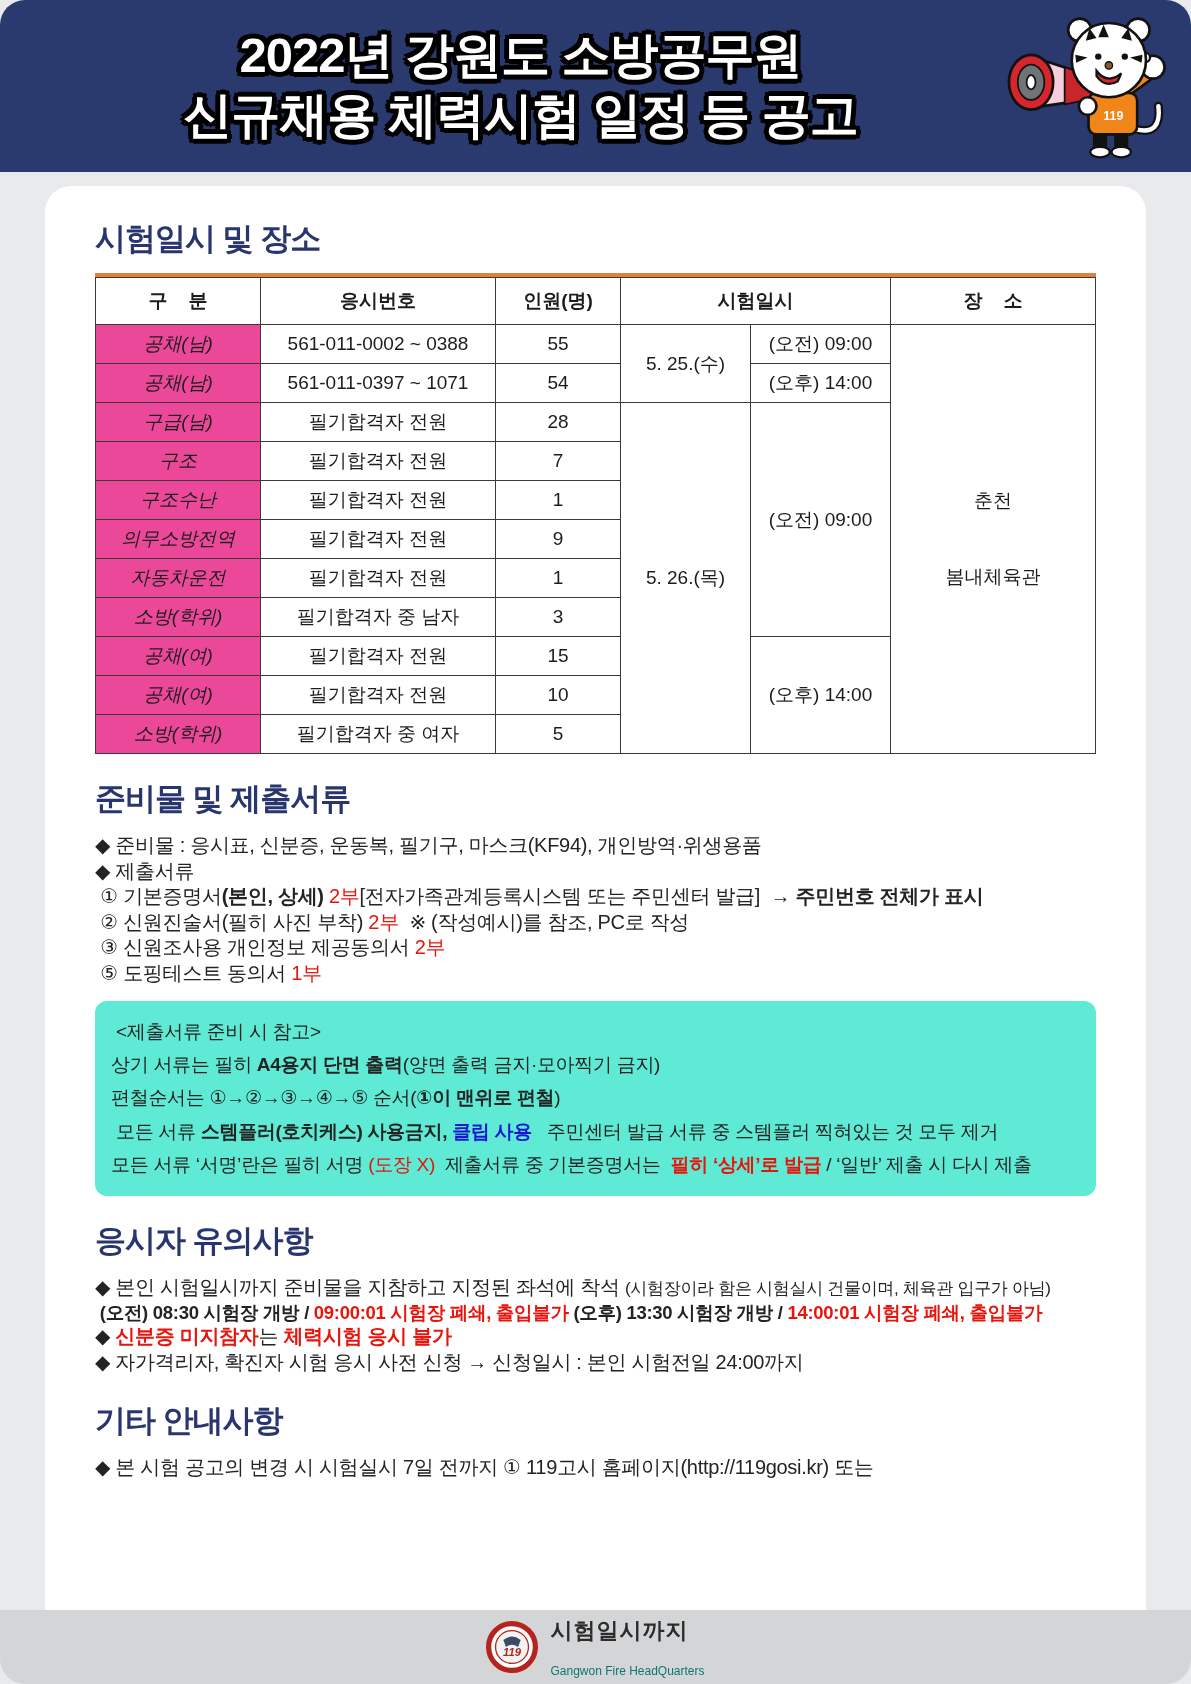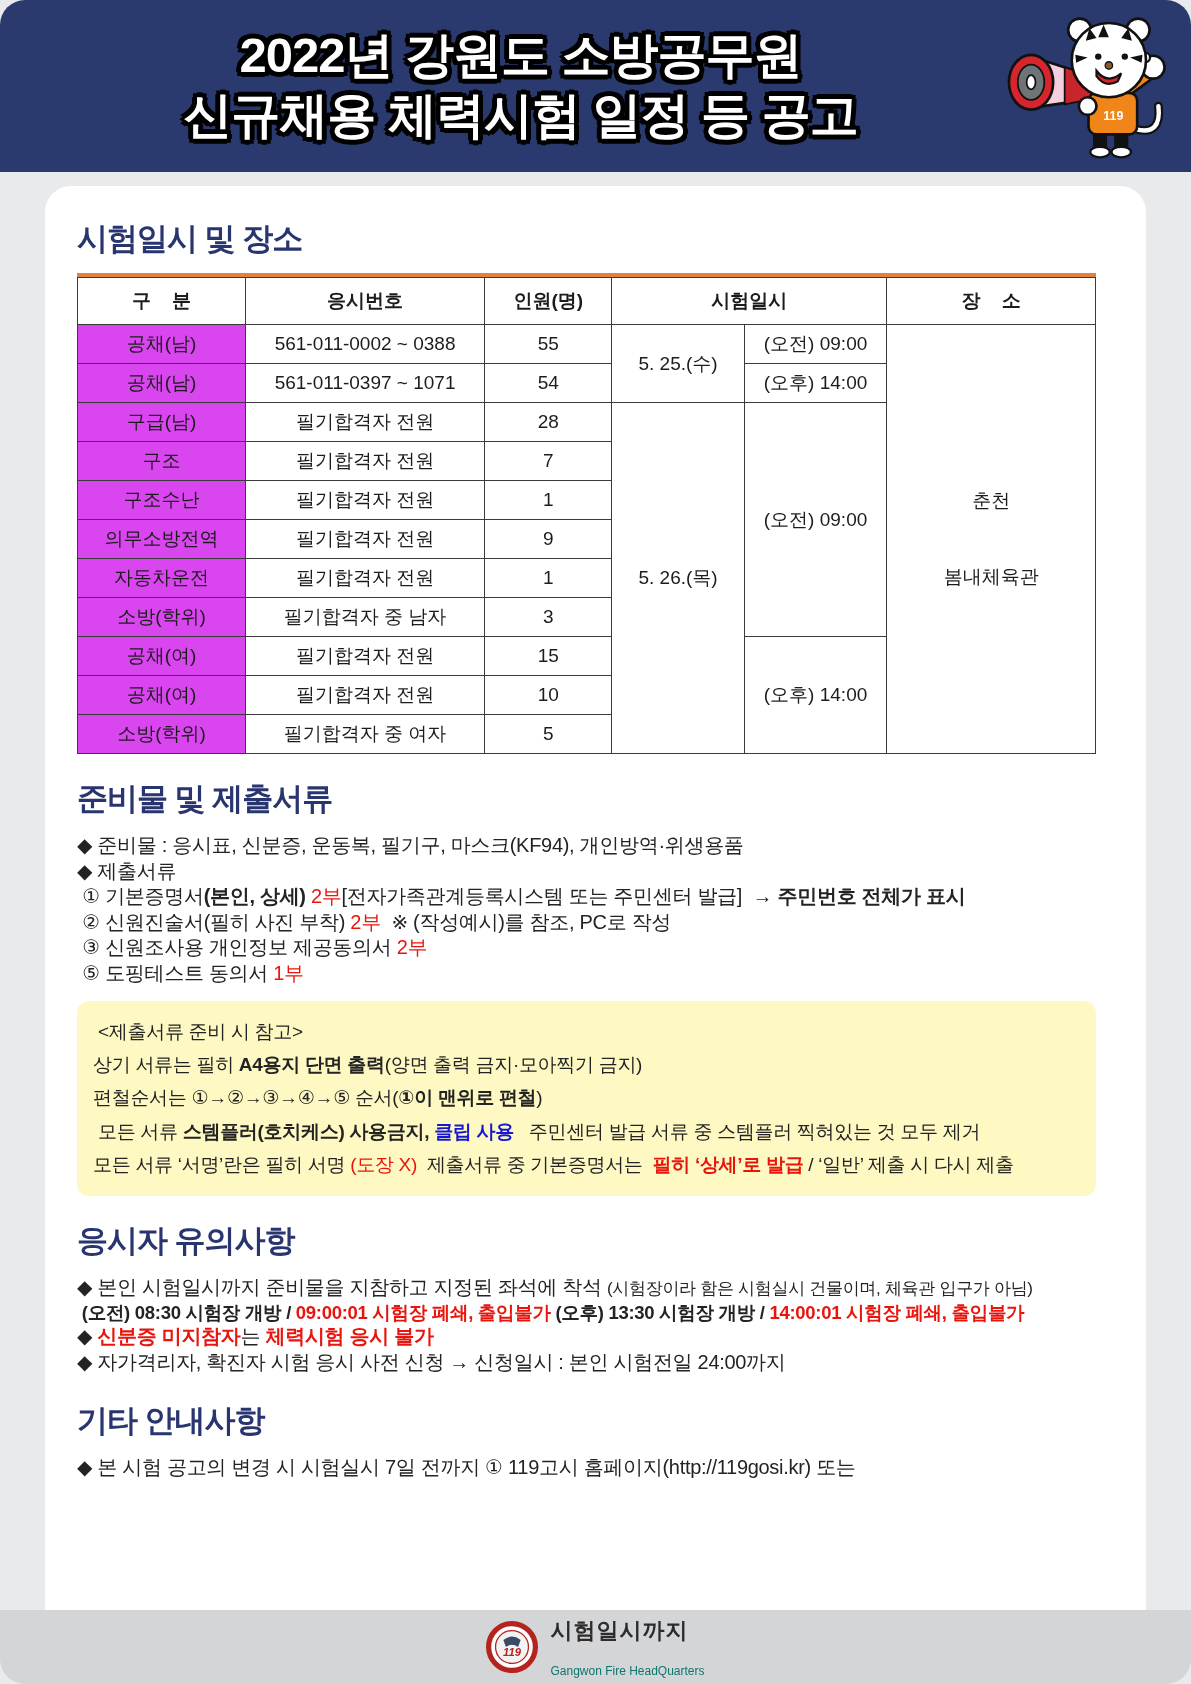--- a/index.html
+++ b/index.html
@@ -11,44 +11,44 @@
   .banner{background:#2a3a6f;height:172px;flex:0 0 172px;position:relative;
           display:flex;flex-direction:column;justify-content:center;align-items:center;}
   .banner-inner{padding-right:150px;text-align:center;}
   .title-line{color:#ffffff;font-weight:bold;font-size:49px;line-height:1.22;letter-spacing:-1px;
       text-shadow:-4px -4px 0 #000,4px -4px 0 #000,-4px 4px 0 #000,4px 4px 0 #000,
                   -5px 0 0 #000,5px 0 0 #000,0 -5px 0 #000,0 5px 0 #000;}
   .mascot{position:absolute;right:22px;top:8px;}
 
   
   .card{background:#ffffff;margin:14px 45px 0 45px;border-radius:26px 26px 0 0;
-        flex:1;padding:26px 50px 10px 32px;box-sizing:border-box;overflow:hidden;}
+        flex:1;padding:26px 50px 10px 50px;box-sizing:border-box;overflow:hidden;}
 
   .section-title{color:#28356f;font-size:31px;font-weight:bold;letter-spacing:-1px;
                  margin:24px 0 13px 0;}
   .section-title:first-child{margin-top:6px;}
 
   
   .table-wrap{border-top:4px solid #e0813c;width:100%;}
   table.sched{width:100%;border-collapse:collapse;table-layout:fixed;}
   table.sched th,table.sched td{border:1.5px solid #3a3a3a;text-align:center;
       font-size:19px;padding:6px 3px;white-space:pre;color:#1c1c1c;}
   table.sched th{font-weight:bold;padding:10px 3px;background:#ffffff;}
-  table.sched td.cat{background:#d946ef;}
+  table.sched td.cat{background:#ec4899;font-style:italic;}
   table.sched td.place div{margin:3px 0;}
 
   
   .line{font-size:20px;line-height:1.28;margin:0 0;white-space:pre-wrap;letter-spacing:-0.3px;}
   .bold{font-weight:bold;}
   .red{color:#e8150d;}
   .red-bold{color:#e8150d;font-weight:bold;}
   .blue-bold{color:#1717d1;font-weight:bold;}
   .small{font-size:17px;}
 
-  .bluebox{background:#fef9c3;border-radius:12px;padding:10px 16px;margin:14px 0 10px 0;}
+  .bluebox{background:#5eead4;border-radius:12px;padding:10px 16px;margin:14px 0 10px 0;}
   .bluebox .line{margin:9px 0;font-size:19px;}
   .notice-lines .line:nth-child(2){font-size:18.5px;}
 
   
   .footer{background:#d4d5d7;height:74px;flex:0 0 74px;display:flex;align-items:center;
           justify-content:center;gap:12px;}
   .footer-org{font-size:22px;font-weight:bold;color:#2c2c2c;letter-spacing:1px;}
   .footer-org-en{font-size:12px;color:#0f766e;margin-top:18px;}
 </style>
 </head>

